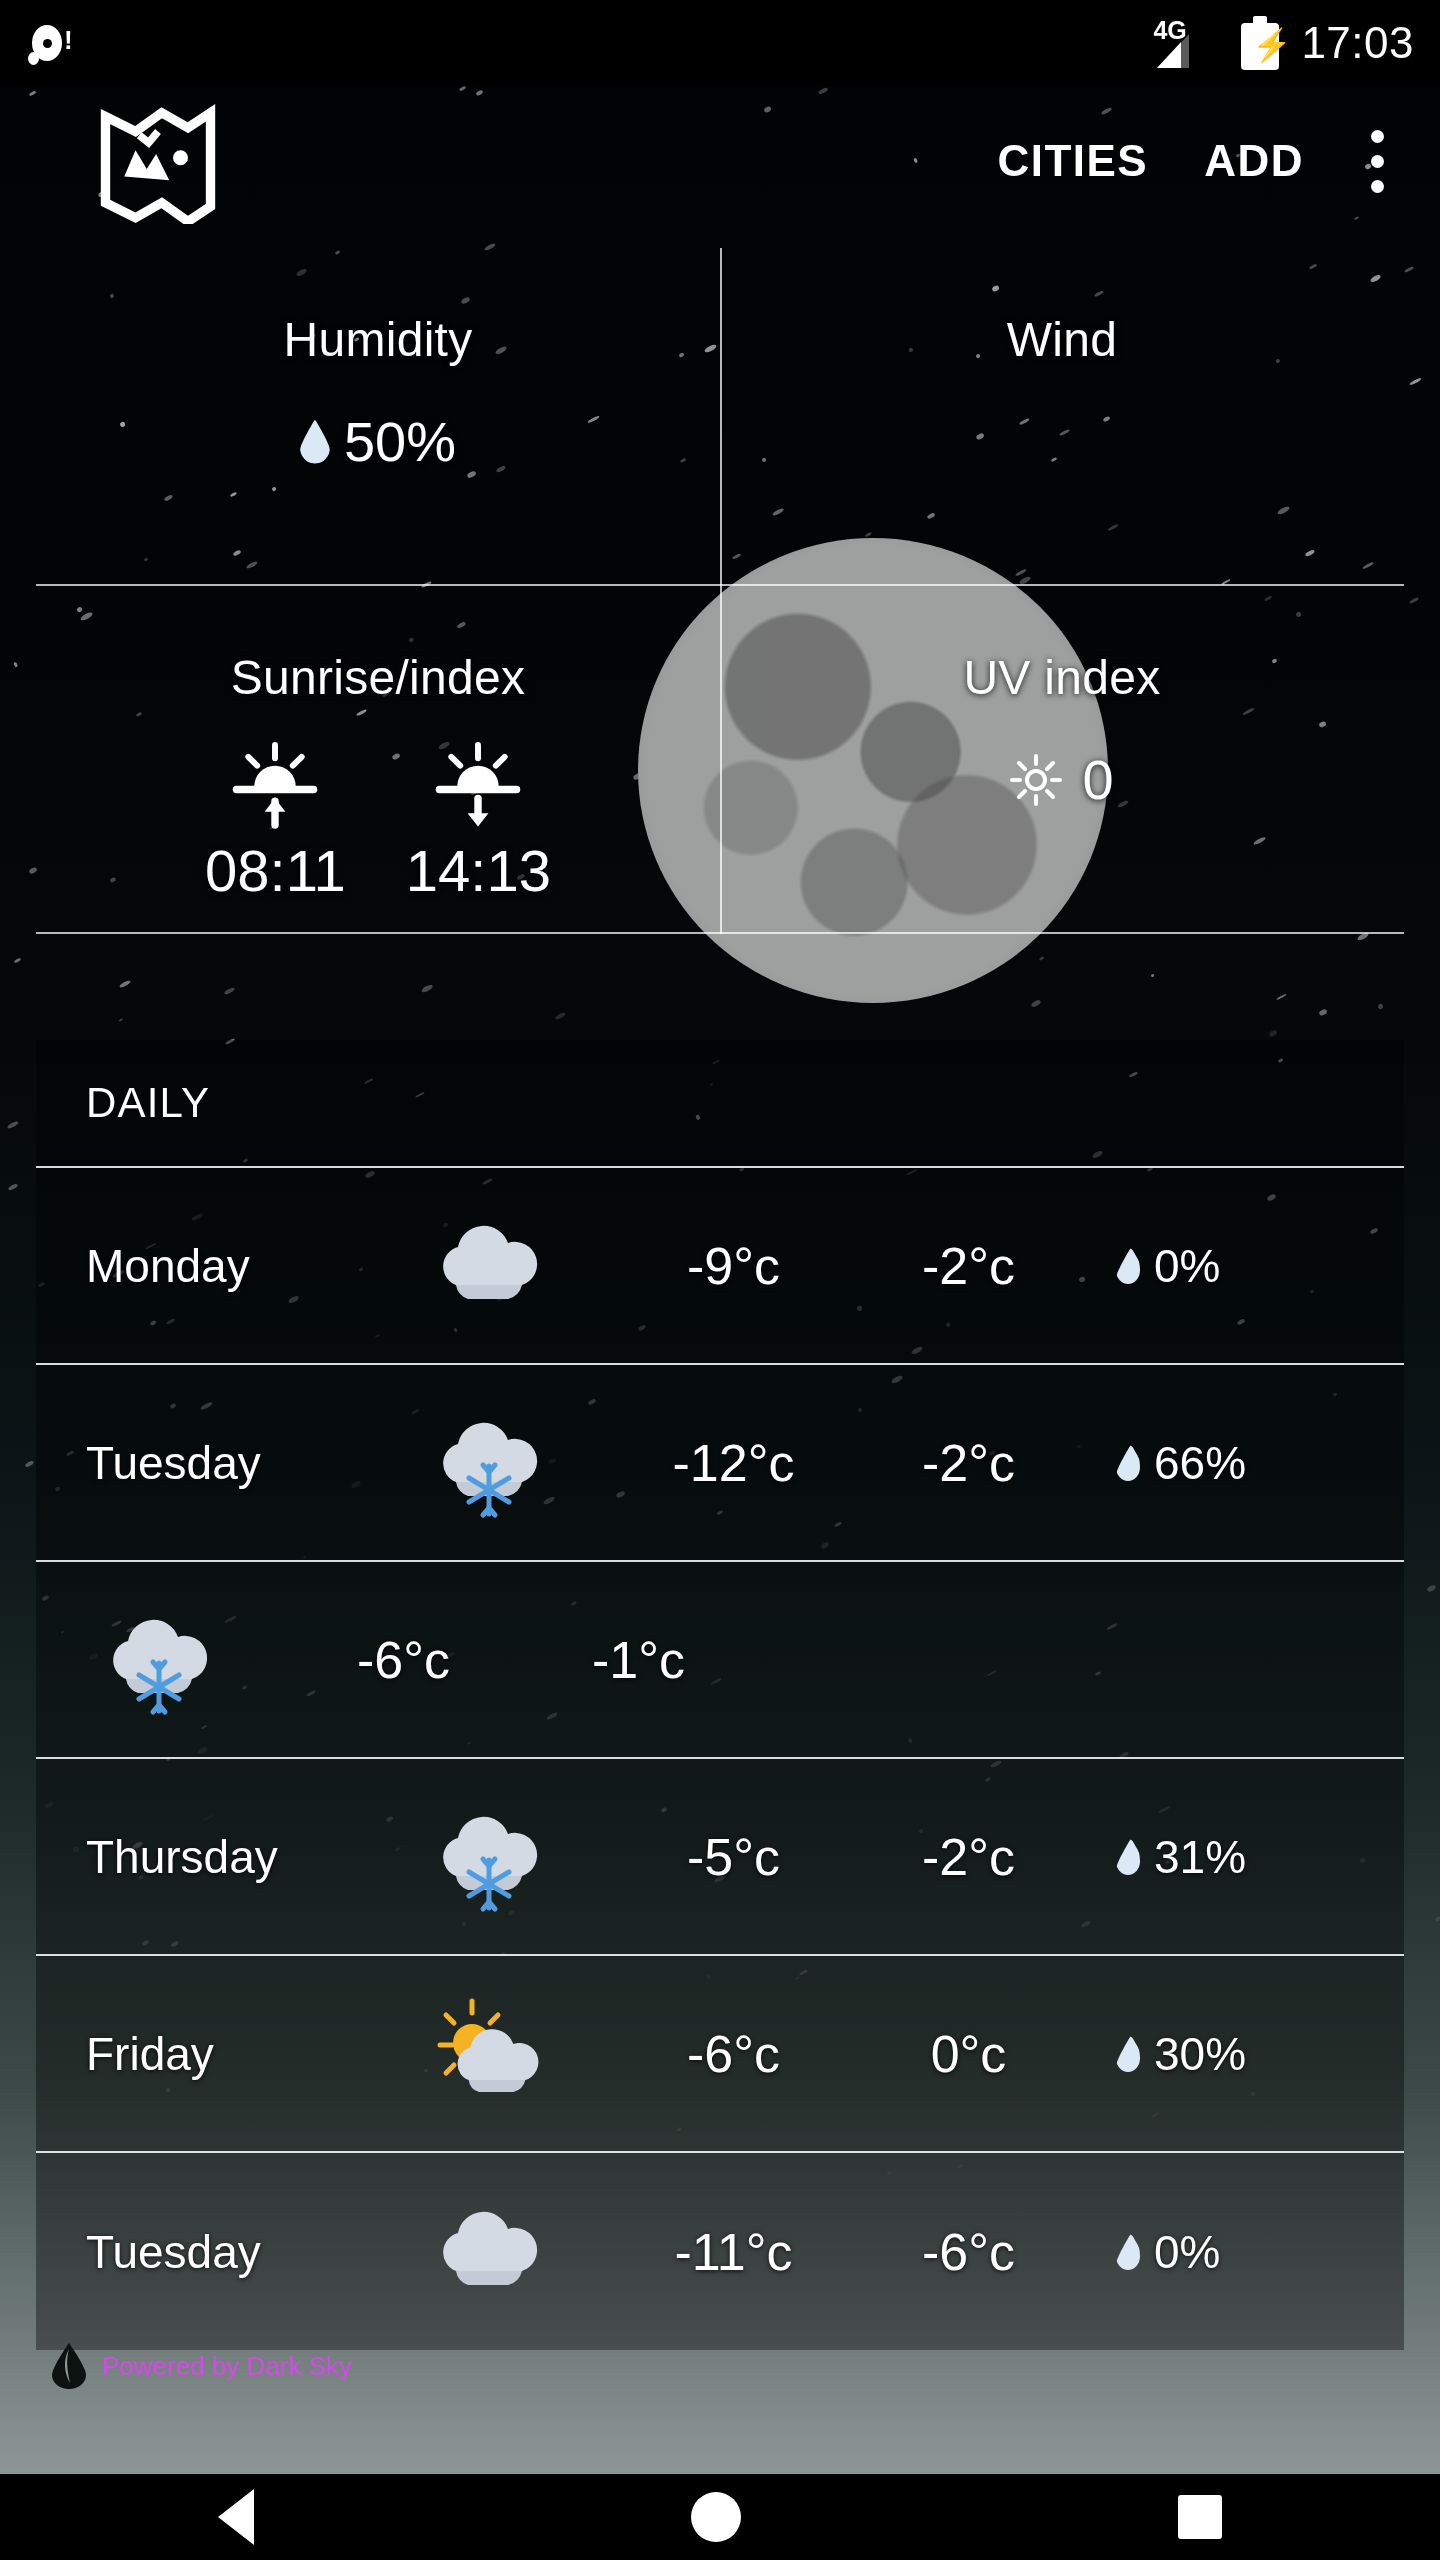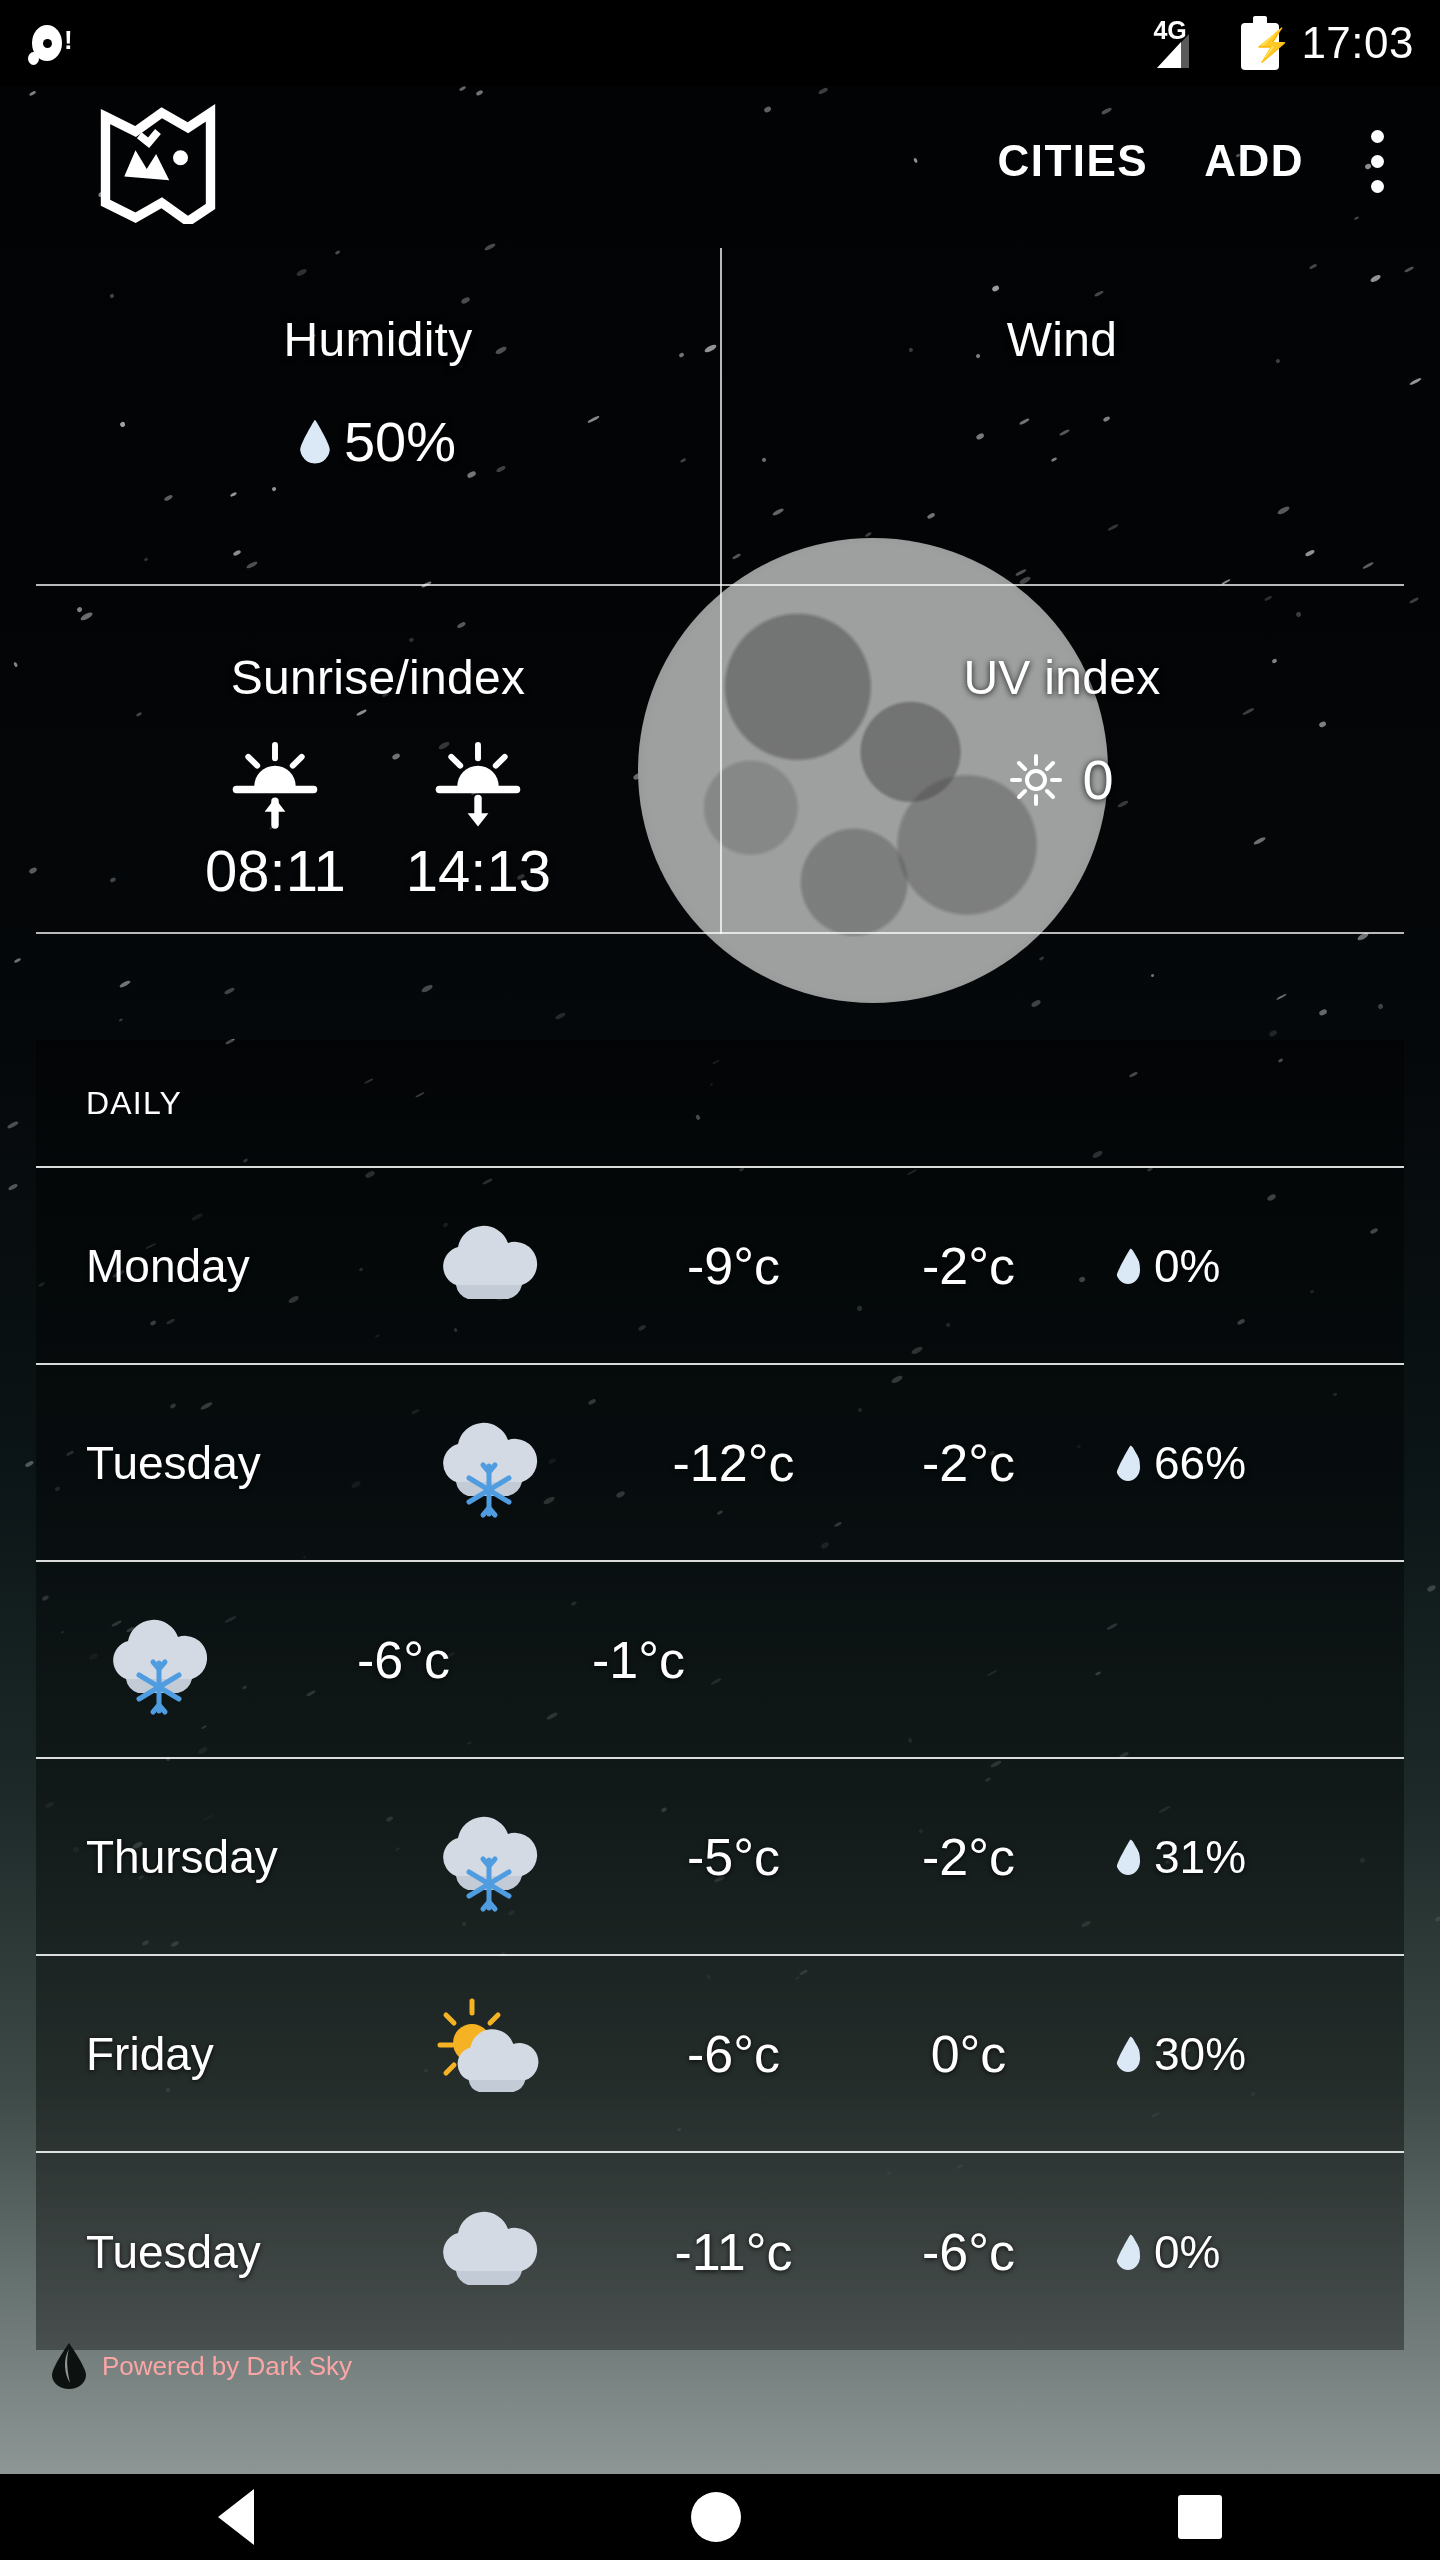--- a/index.html
+++ b/index.html
@@ -167,21 +167,21 @@
 
   
   .daily-wrap{ position:absolute; left:36px; top:1040px; width:1368px; z-index:15; }
   .daily-head{
     height:128px; display:flex; align-items:center;
     background:rgba(0,0,0,.38);
     border-bottom:2px solid rgba(255,255,255,.85);
     padding-left:50px;
   }
   .daily-head span{
-    color:#fff; font-size:32px; letter-spacing:1.2px; font-weight:400;
+    color:#fff; font-size:42px; letter-spacing:1.2px; font-weight:400;
   }
   .day-row{
     height:197px; display:flex; align-items:center;
     border-bottom:2px solid rgba(255,255,255,.85);
     background:rgba(0,0,0,.38);
   }
   .day-row:last-child{ border-bottom:none; }
   .d-name{
     width:330px; padding-left:50px; color:#fff;
     font-size:46px; font-weight:400;
@@ -203,21 +203,21 @@
     text-shadow:0 1px 5px rgba(0,0,0,.85);
   }
   .d-prec .drop{ width:24px; height:36px; margin-right:14px; }
 
   
   .footer{
     position:absolute; left:0; top:2330px; width:1440px; height:72px;
     display:flex; align-items:center; padding-left:52px; z-index:18;
   }
   .ds-logo{ width:34px; height:46px; margin-right:16px; }
-  .footer span{ color:#fca5a5; font-size:26px; font-weight:400; }
+  .footer span{ color:#d946ef; font-size:26px; font-weight:400; }
 
   
   .navbar{
     position:absolute; left:0; top:2474px; width:1440px; height:86px;
     background:#000; display:flex; align-items:center;
     justify-content:space-around; z-index:40;
   }
   .nav-back{
     width:0;height:0;
     border-top:28px solid transparent; border-bottom:28px solid transparent;

